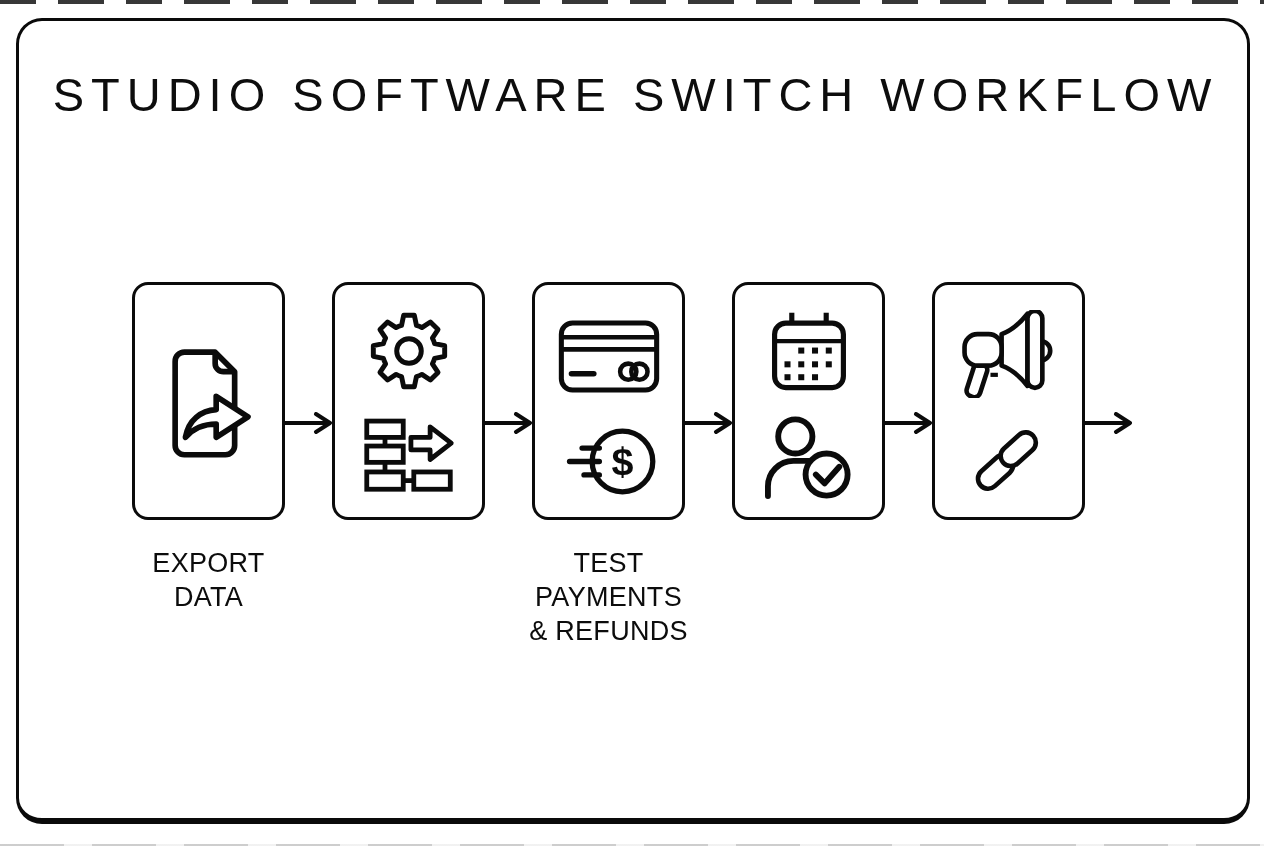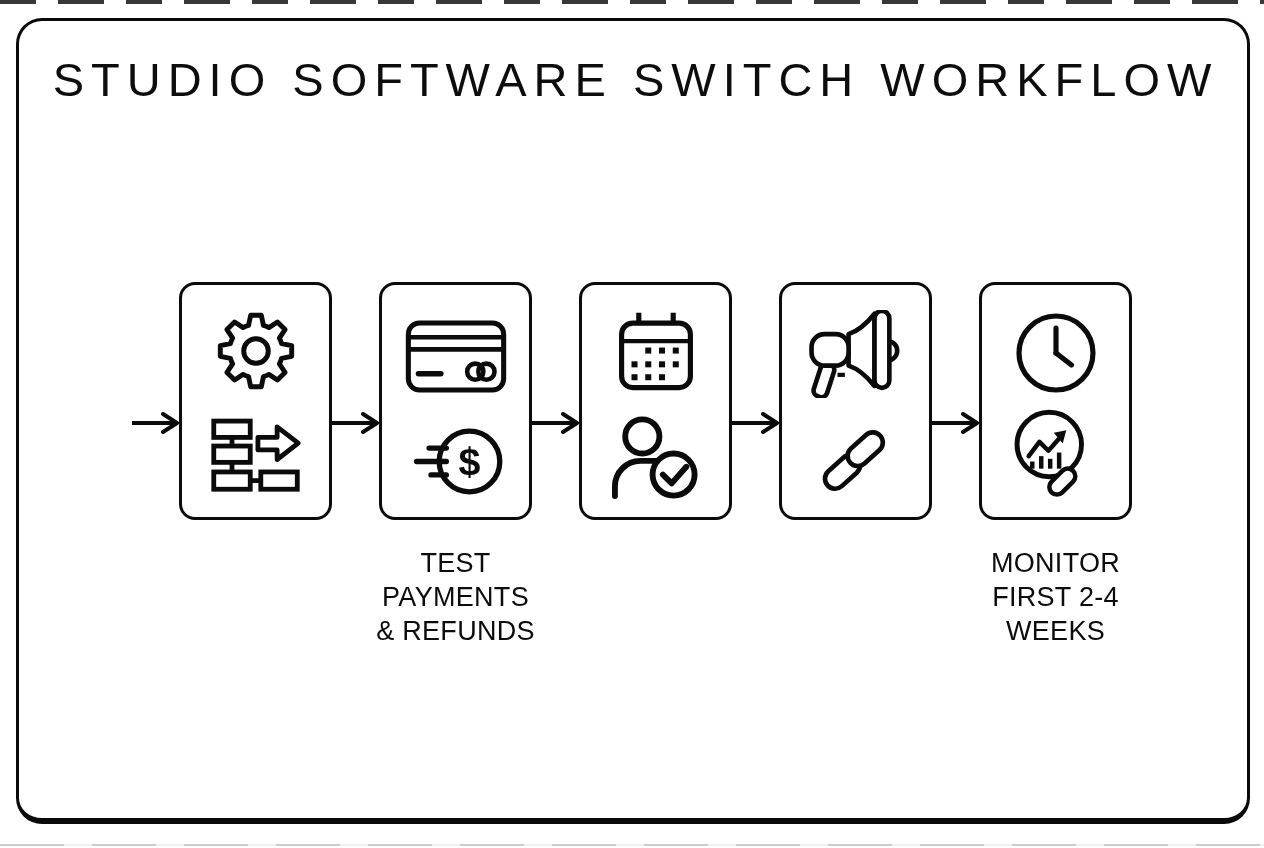--- a/index.html
+++ b/index.html
@@ -4,21 +4,21 @@
 <style>
   html,body{margin:0;padding:0;background:#fff;}
   .page{position:relative;width:1264px;height:848px;background:#ffffff;overflow:hidden;
         font-family:"Liberation Sans","DejaVu Sans",sans-serif;color:#0b0b0b;}
   .edge-top{position:absolute;top:0;left:0;width:100%;height:4px;opacity:.85;
     background:repeating-linear-gradient(90deg,#141414 0 36px,transparent 36px 58px,#141414 58px 104px,transparent 104px 126px);}
   .edge-bottom{position:absolute;top:844px;left:0;width:100%;height:2px;opacity:.75;
     background:repeating-linear-gradient(90deg,#bdbdbd 0 64px,#ededed 64px 92px);}
   .frame{position:absolute;left:16px;top:18px;width:1234px;height:806px;box-sizing:border-box;
          border:3px solid #0a0a0a;border-bottom-width:6px;border-radius:26px;}
-  .title{position:absolute;top:52px;left:0;width:100%;text-align:center;
+  .title{position:absolute;top:67px;left:0;width:100%;text-align:center;
          font-size:47px;font-weight:300;letter-spacing:7px;padding-left:7px;box-sizing:border-box;
          white-space:nowrap;color:#0d0d0d;}
   .flow{position:absolute;top:282px;left:0;width:100%;display:flex;justify-content:center;align-items:flex-start;}
   .step{display:flex;flex-direction:column;align-items:center;width:153px;}
   .card{box-sizing:border-box;width:153px;height:238px;border:3.5px solid #0b0b0b;border-radius:16px;
         background:#fff;display:flex;flex-direction:column;align-items:center;justify-content:space-between;
         padding:25px 0 17px 0;}
   .card.single{justify-content:center;}
   .label{margin-top:26px;width:181px;margin-left:-14px;margin-right:-14px;text-align:center;
          font-size:27px;line-height:1.26;letter-spacing:.3px;white-space:pre-line;color:#0c0c0c;}
@@ -30,20 +30,31 @@
 </head>
 <body>
 
 <div class="page">
   <div class="edge-top"></div>
   <div class="frame"></div>
   <div class="title">STUDIO SOFTWARE SWITCH WORKFLOW</div>
 
   <div class="flow">
 
+    <div class="step">
+      <div class="card single">
+        <svg width="104" height="118" viewBox="0 0 100 115">
+          <path class="ink-stroke" stroke-width="5.5" stroke-linejoin="round" fill="#fff" d="M56 6 H26 a9 9 0 0 0 -9 9 v82 a9 9 0 0 0 9 9 h40 a9 9 0 0 0 9 -9 V25 Z"></path>
+          <path class="ink-stroke" stroke-width="5.5" stroke-linejoin="round" d="M56 6 v11 a8 8 0 0 0 8 8 h11"></path>
+          <path stroke="#0b0b0b" stroke-width="5.5" stroke-linejoin="round" stroke-linecap="round" fill="#fff" d="M27 89 C30 72 42 63 57 62 V49 L88 69 57 89 V76 C45 76 35 80 27 89 Z"></path>
+        </svg>
+      </div>
+      <div class="label">EXPORT
+DATA</div>
+    </div>
 
     <div class="arrow-cell">
       <svg width="47" height="22" viewBox="0 0 47 22">
         <line class="ink-stroke" stroke-width="4" x1="0" y1="11" x2="43" y2="11"></line>
         <path class="ink-stroke" stroke-width="4" stroke-linecap="round" stroke-linejoin="round" d="M31 2 L45 11 L31 20"></path>
       </svg>
     </div>
 
     <div class="step">
       <div class="card">
@@ -160,41 +171,17 @@
       </div>
     </div>
 
     <div class="arrow-cell">
       <svg width="47" height="22" viewBox="0 0 47 22">
         <line class="ink-stroke" stroke-width="4" x1="0" y1="11" x2="43" y2="11"></line>
         <path class="ink-stroke" stroke-width="4" stroke-linecap="round" stroke-linejoin="round" d="M31 2 L45 11 L31 20"></path>
       </svg>
     </div>
 
-    <div class="step">
-      <div class="card">
-        <svg width="86" height="86" viewBox="0 0 100 100">
-          <circle class="ink-stroke" stroke-width="6" cx="50" cy="50" r="43"></circle>
-          <line class="ink-stroke" stroke-width="6" stroke-linecap="round" x1="50" y1="50" x2="50" y2="21"></line>
-          <line class="ink-stroke" stroke-width="6" stroke-linecap="round" x1="50" y1="50" x2="68" y2="64"></line>
-        </svg>
-        <svg width="94" height="94" viewBox="0 0 105 105">
-          <circle class="ink-stroke" stroke-width="5.5" cx="45" cy="43" r="36"></circle>
-          <g transform="translate(73 71) rotate(45)">
-            <rect stroke="#0b0b0b" stroke-width="5" fill="#fff" x="-8.5" y="2" width="17" height="34" rx="8.5"></rect>
-          </g>
-          <line class="ink-stroke" stroke-width="5" x1="26" y1="70" x2="26" y2="62"></line>
-          <line class="ink-stroke" stroke-width="5" x1="36" y1="70" x2="36" y2="56"></line>
-          <line class="ink-stroke" stroke-width="5" x1="46" y1="70" x2="46" y2="59"></line>
-          <line class="ink-stroke" stroke-width="5" x1="56" y1="70" x2="56" y2="52"></line>
-          <path class="ink-stroke" stroke-width="5" stroke-linecap="round" stroke-linejoin="round" d="M22 56 L34 40 L44 50 L59 33"></path>
-          <path fill="#0b0b0b" d="M64 27 L50 30 L60 42 Z"></path>
-        </svg>
-      </div>
-      <div class="label">MONITOR
-FIRST 2-4
-WEEKS</div>
-    </div>
 
   </div>
 
   <div class="edge-bottom"></div>
 </div>
 
 </body></html>

